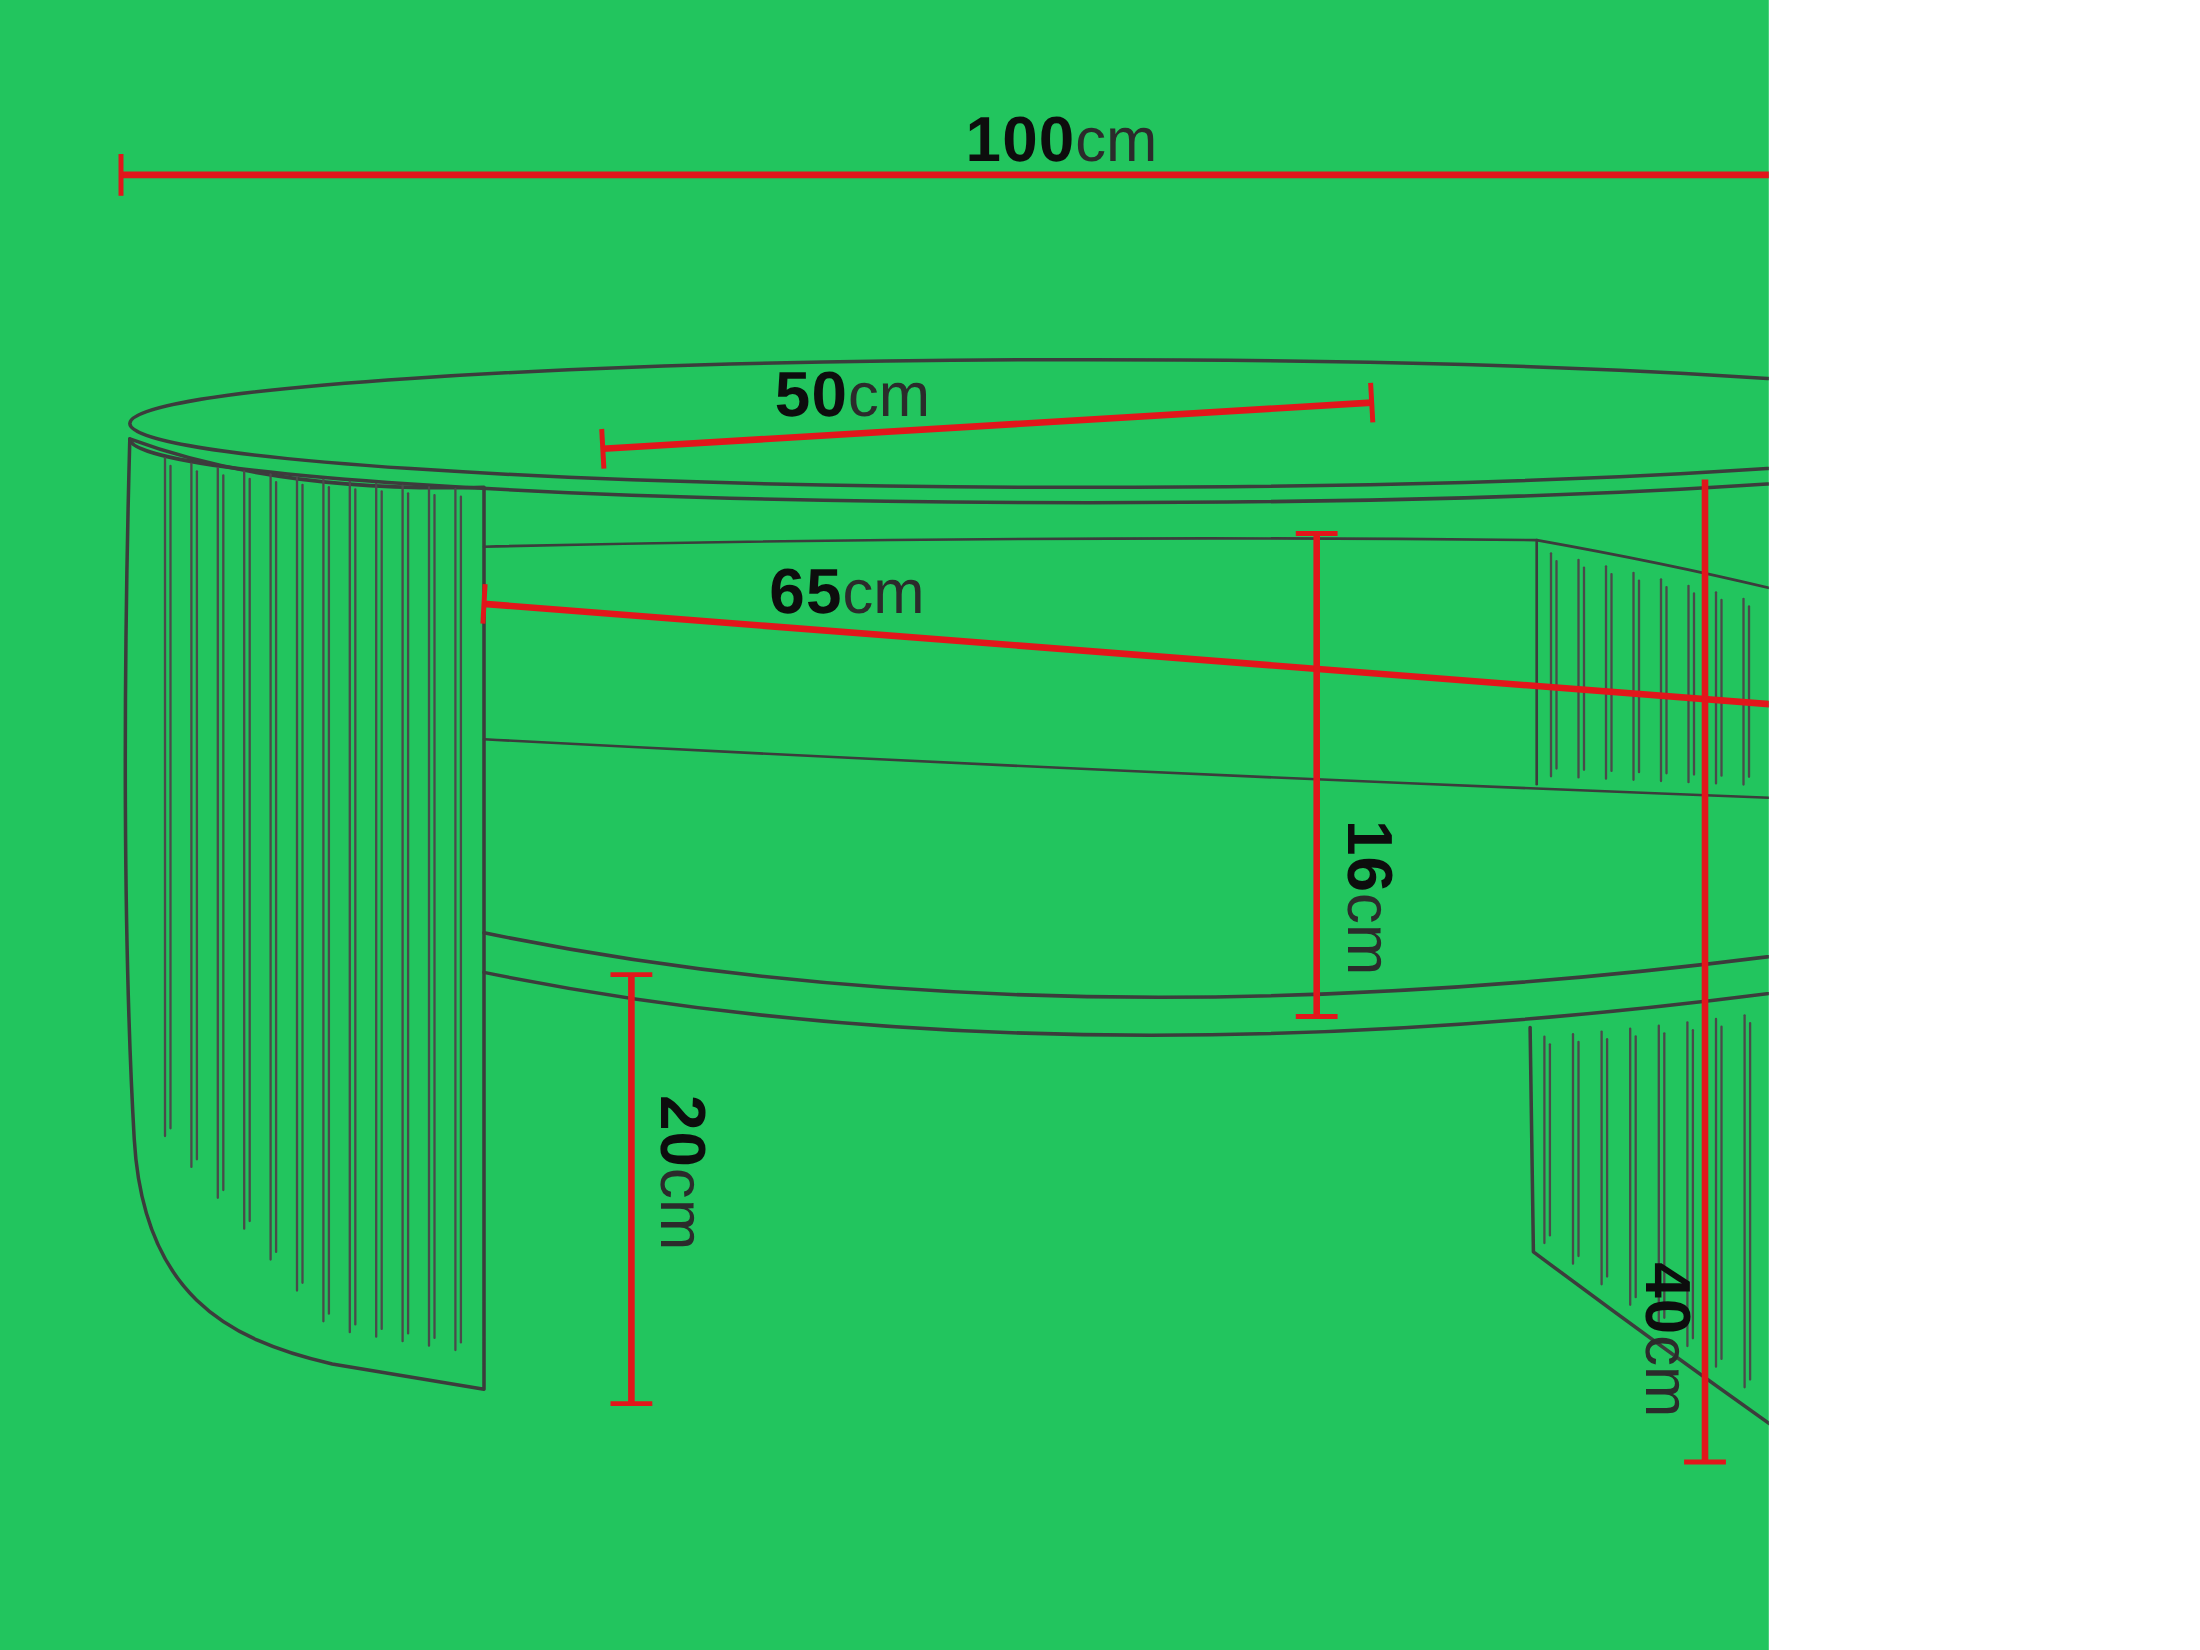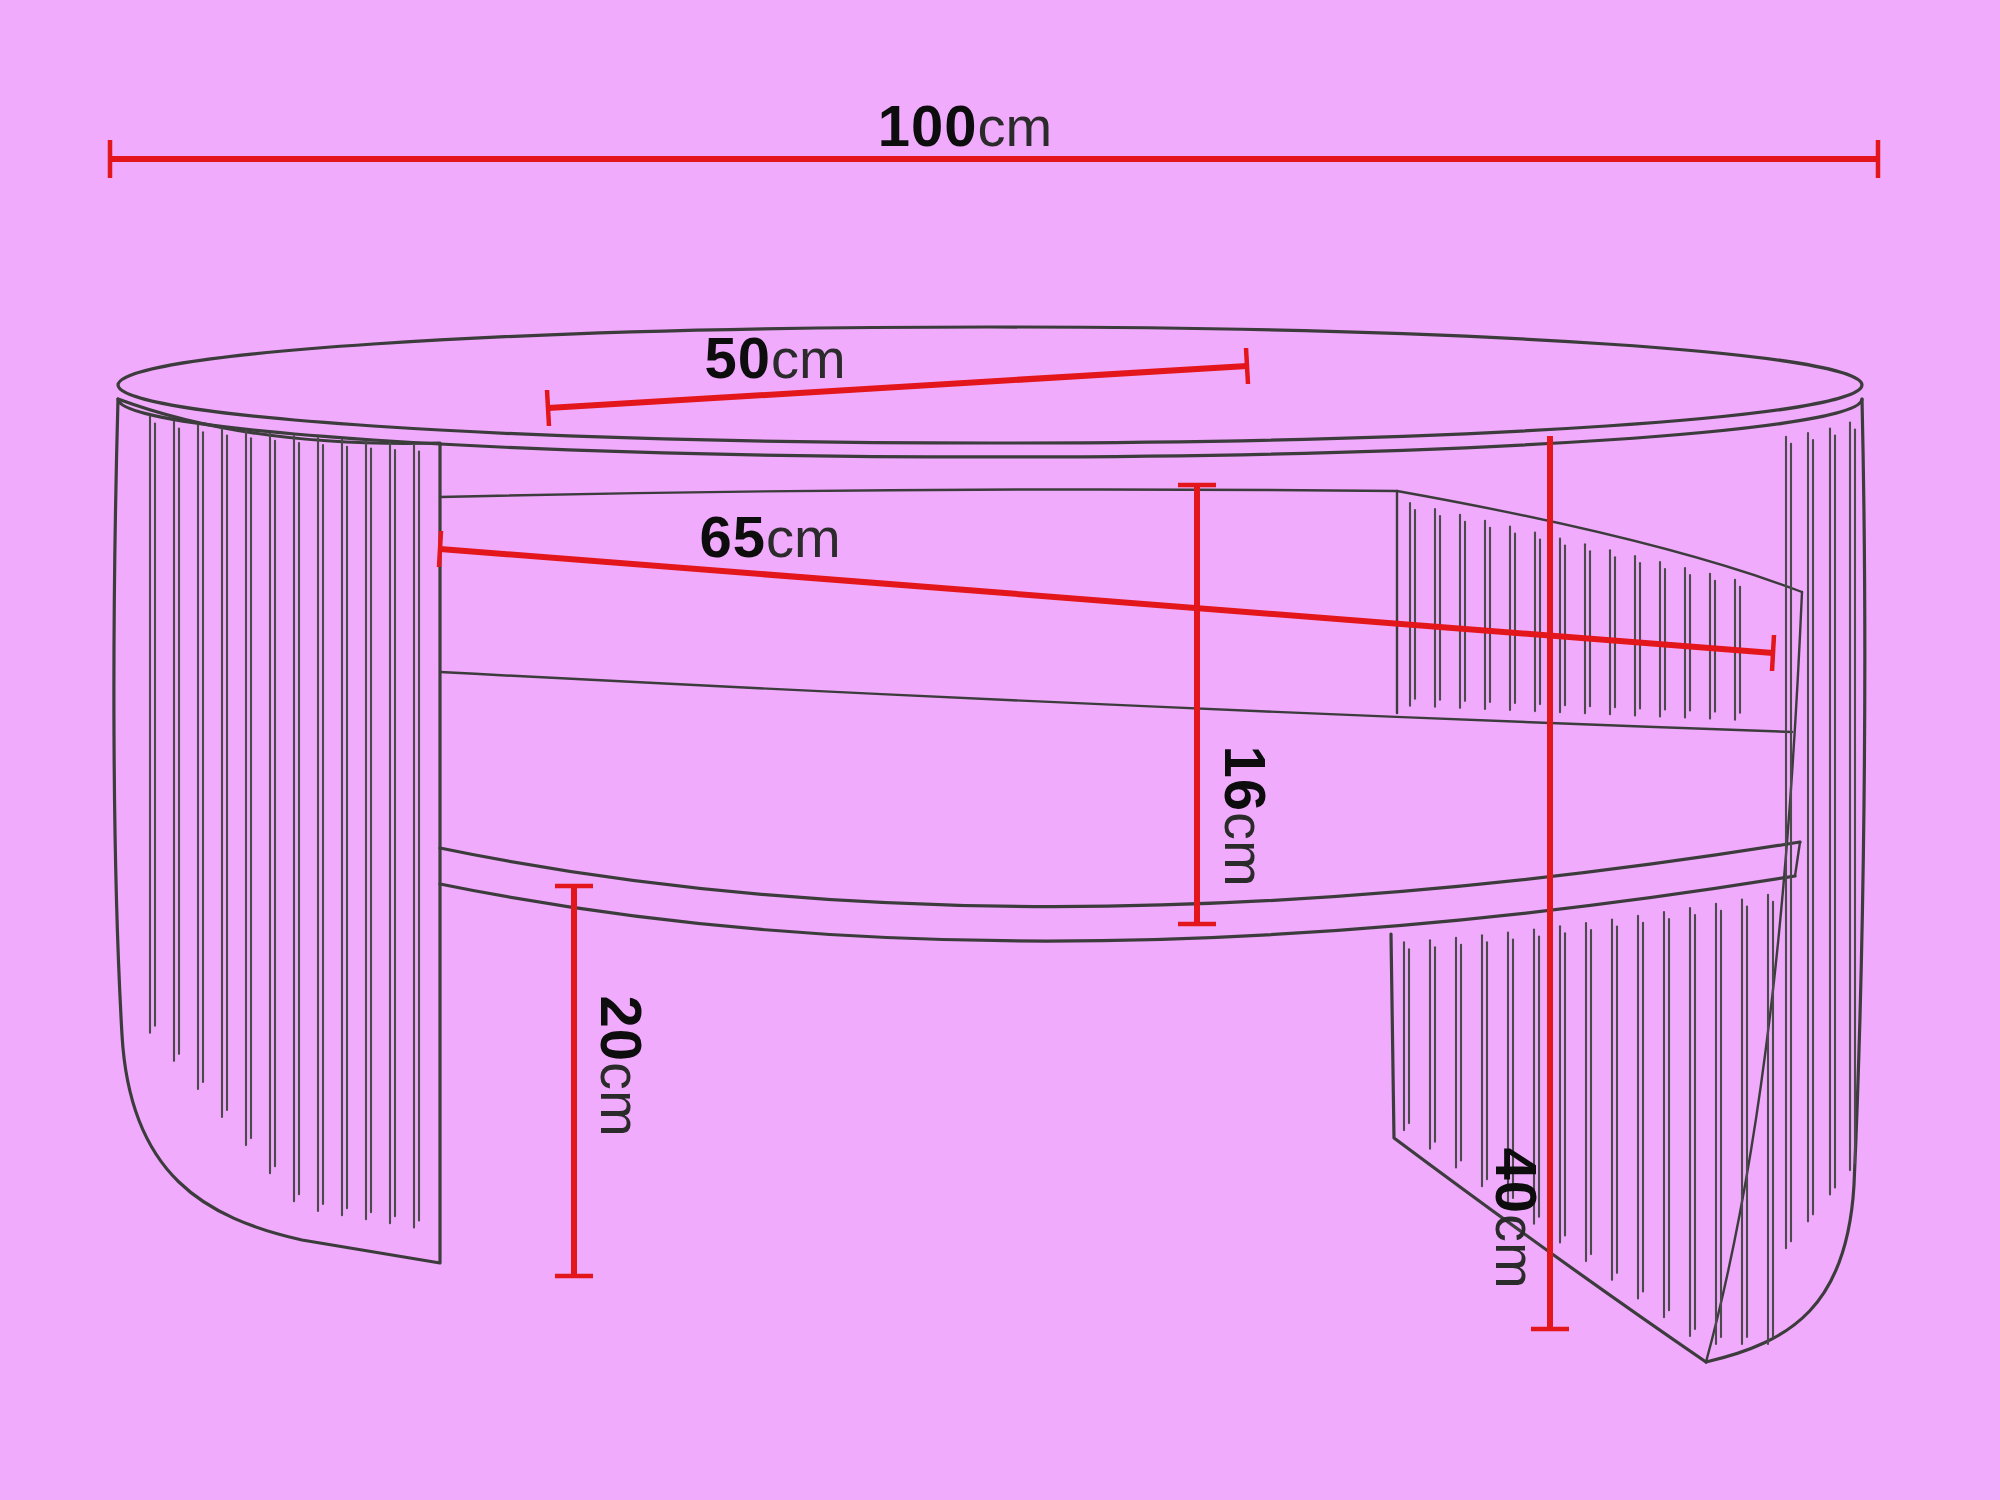--- a/index.html
+++ b/index.html
@@ -1,17 +1,17 @@
 <!DOCTYPE html>
 <html><head>
 <meta charset="utf-8">
 <style>
   html,body{margin:0;padding:0;background:#ffffff;}
   body{width:2000px;height:1500px;font-family:"Liberation Sans",sans-serif;}
-  .canvas{width:2000px;height:1500px;position:relative;background:#f0abfc;overflow:hidden;}
+  .canvas{width:1608px;height:1500px;position:relative;background:#22c55e;overflow:hidden;}
   svg{display:block;}
   .outline path, .outline ellipse, .outline line{fill:none;stroke-width:3.2;stroke-linecap:round;stroke-linejoin:round;}
   .thinline{stroke-width:2.4 !important;}
   .slats line{stroke:#4a4a4a;stroke-width:2.1;stroke-linecap:round;}
   .redlines line, .redlines path{stroke-width:6;fill:none;stroke-linecap:butt;}
   .redlines .tick{stroke-width:4.5;}
   .dim-label{fill:#101010;}
   .dim-num{font-family:"Liberation Sans",sans-serif;font-weight:800;font-size:58px;fill:#0d0d0d;letter-spacing:1px;}
   .dim-unit{font-family:"Liberation Sans",sans-serif;font-weight:400;font-size:56px;fill:#2b2b2b;}
 </style>

